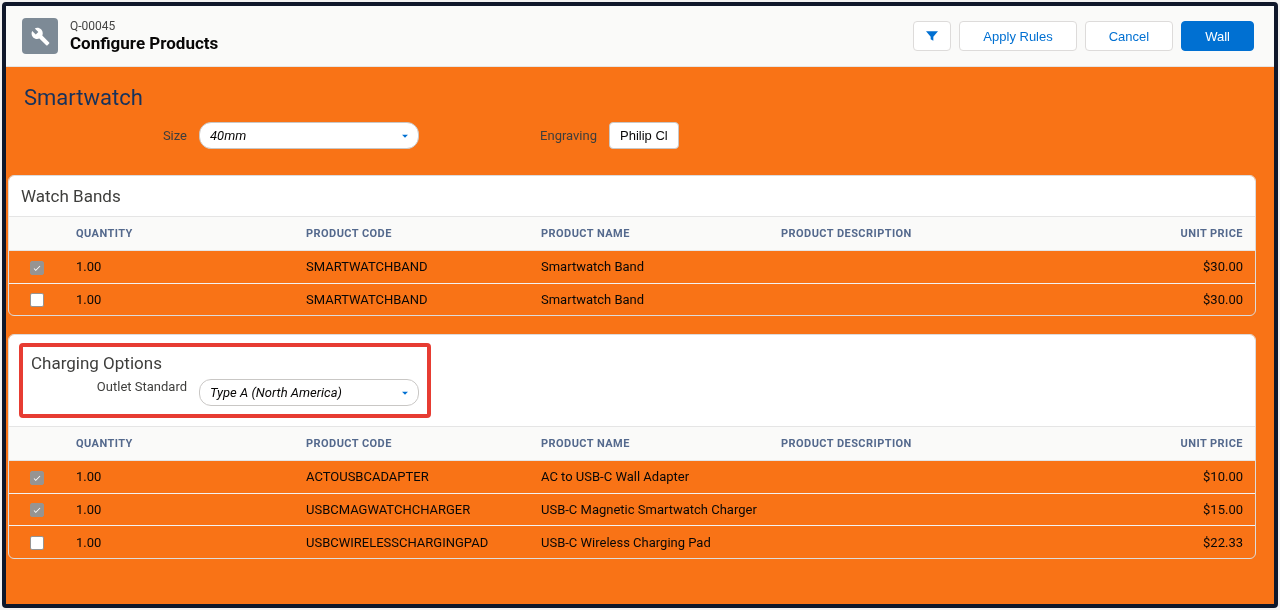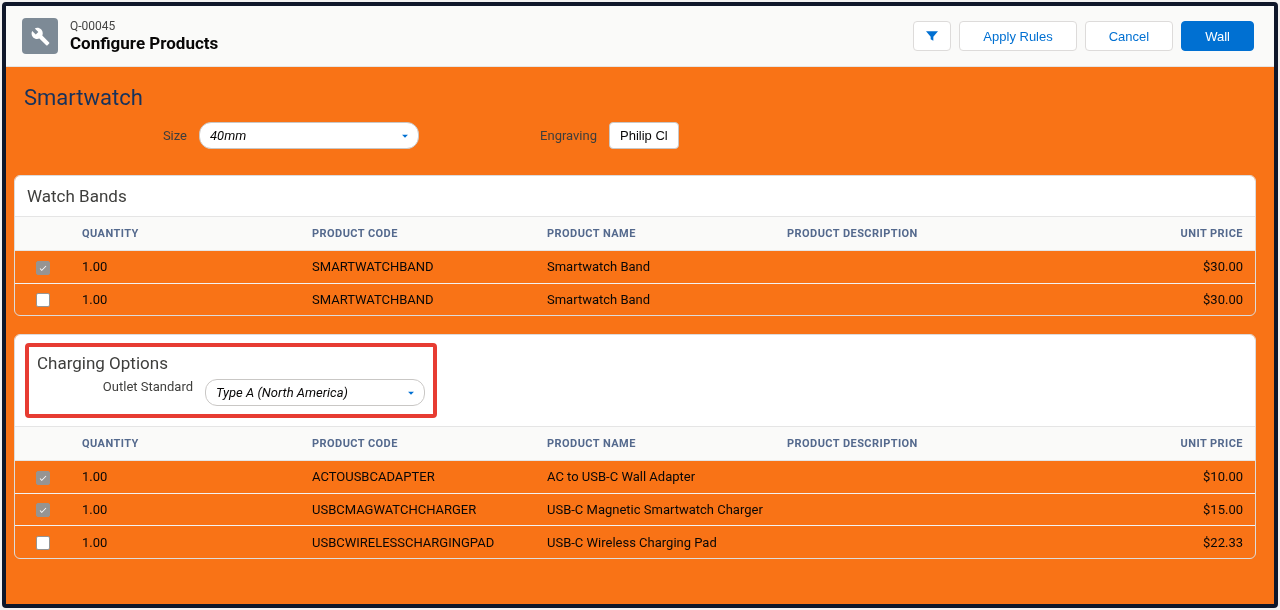--- a/index.html
+++ b/index.html
@@ -114,21 +114,21 @@
     .input {
       border: 1px solid #c9c7c5;
       border-radius: 4px;
       padding: 5px 10px;
       width: 70px;
       font-size: 13px;
       color: #080707;
       background: #fff;
     }
     .section {
-      margin: 0 18px 18px 8px;
+      margin: 0 18px 18px 2px;
       border: 1px solid #dddbda;
       border-radius: 6px;
       overflow: hidden;
     }
     .section-header {
       padding: 10px 12px;
       border-bottom: 1px solid #e5e5e5;
       background: #fff;
     }
     .section-title {

